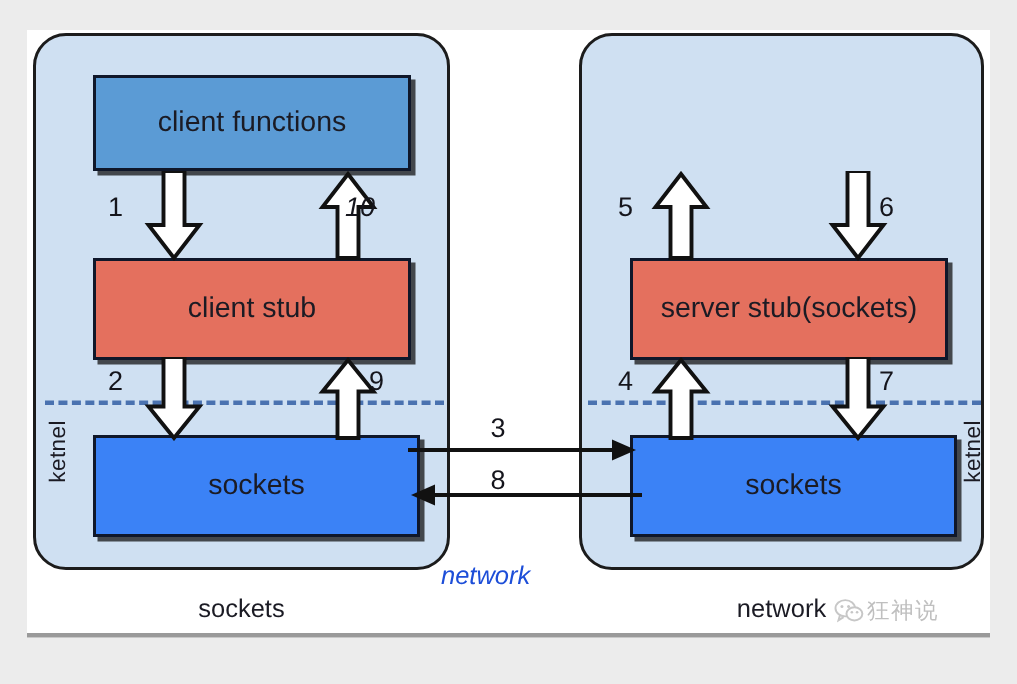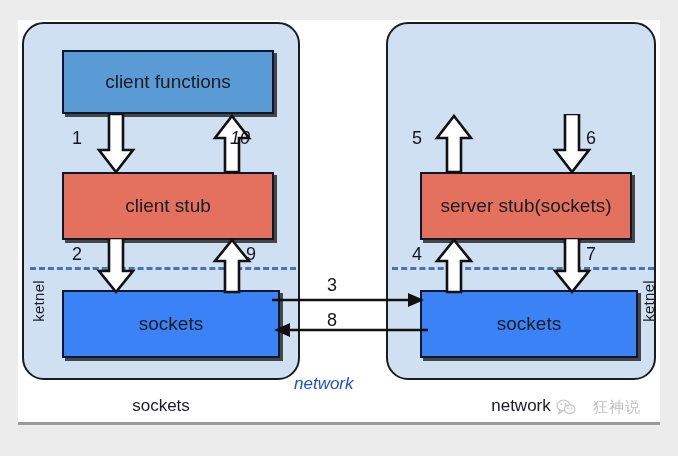--- a/index.html
+++ b/index.html
@@ -142,21 +142,21 @@
   #net-num-3 { left: 327px; top: 275px; }
   #net-num-8 { left: 327px; top: 310px; }
 
   
   .watermark {
     position: absolute;
     left: 556px;
     top: 398px;
     display: flex;
     align-items: center;
-    gap: 17px;
+    gap: 2px;
     opacity: .55;
   }
   .watermark-text {
     font-size: 15px;
     color: #8b8b8b;
     letter-spacing: 1px;
     font-family: "DejaVu Sans", sans-serif;
   }
 </style>
 </head>

